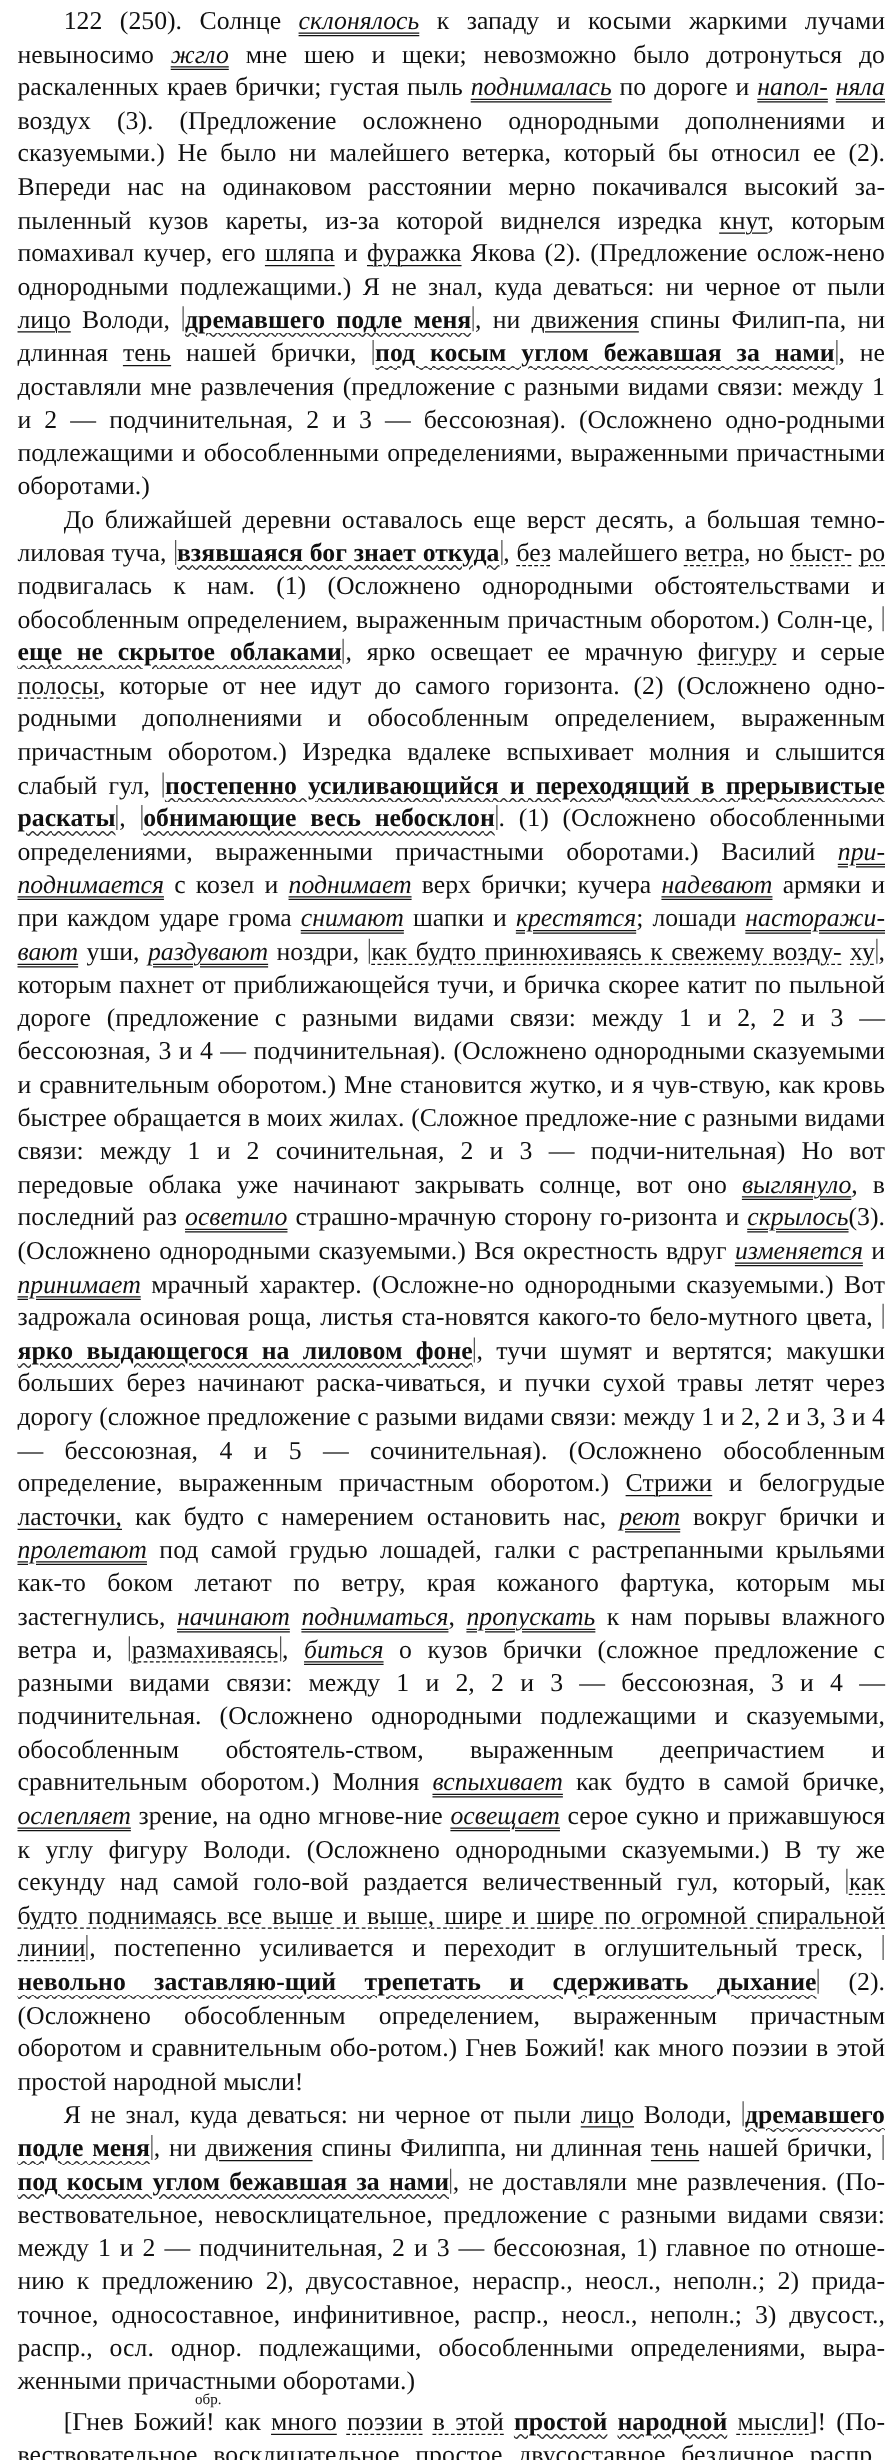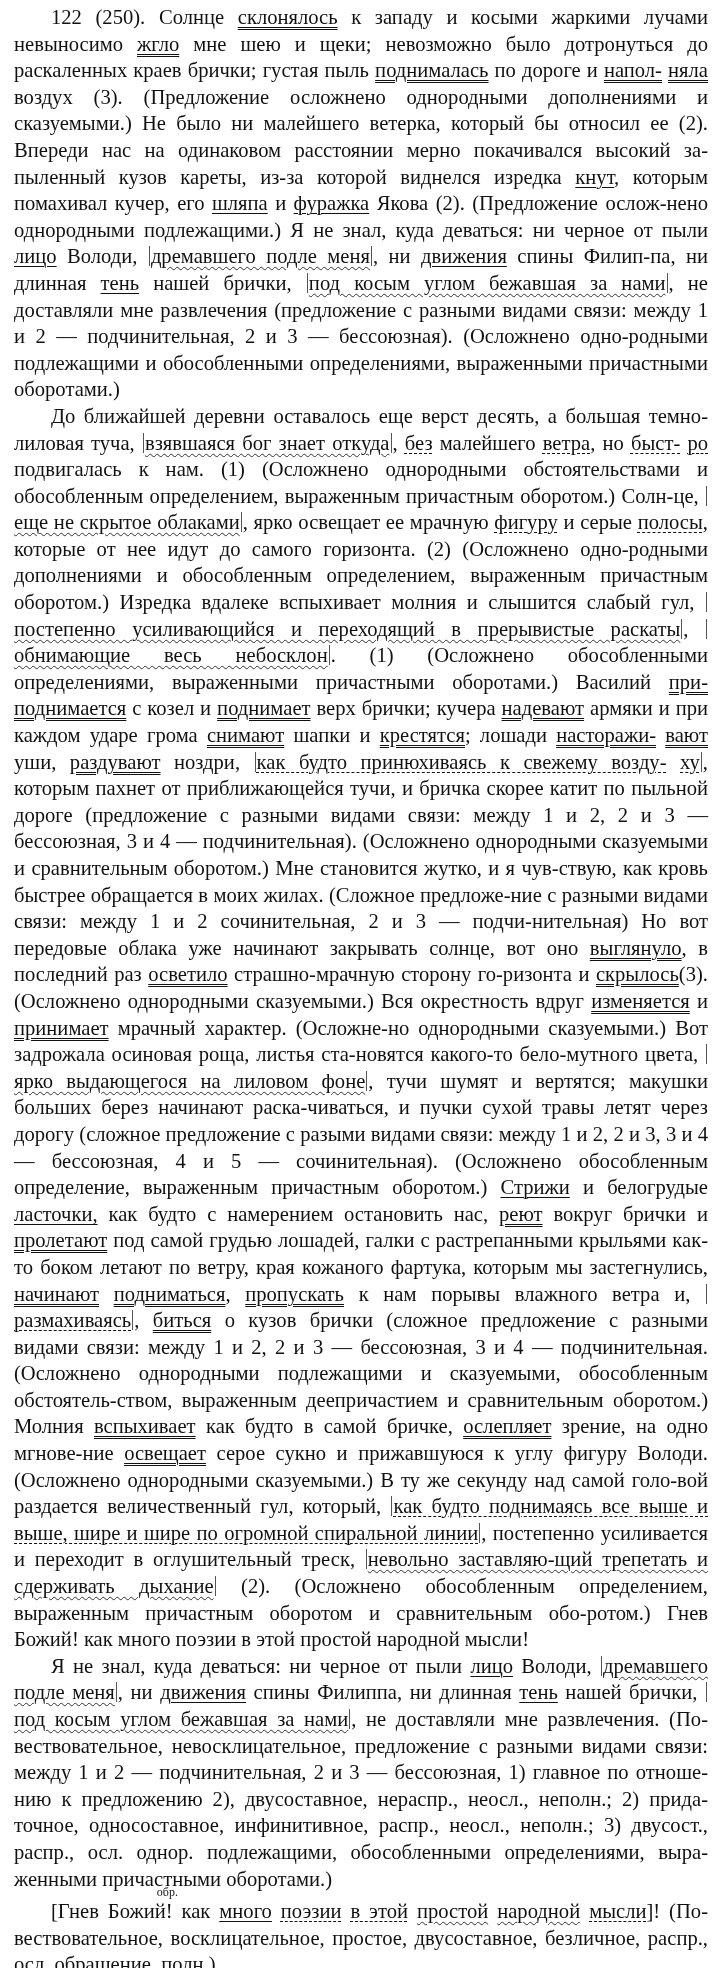--- a/index.html
+++ b/index.html
@@ -15,22 +15,22 @@
     padding: 4px 7px 0 14px;
     font-size: 20.6px;
     line-height: 26.6px;
     text-align: justify;
     hyphens: manual;
   }
   p { margin: 0; text-indent: 37px; }
   .num { font-weight: normal; }
   
   .subj { text-decoration: underline; text-decoration-thickness: 1px; text-underline-offset: 3px; }
-  .pred { text-decoration: underline double; text-decoration-thickness: 1px; text-underline-offset: 3px; }
-  .wavy { text-decoration: underline wavy; text-decoration-thickness: 1px; text-underline-offset: 3px; text-decoration-color: #333; }
+  .pred { text-decoration: underline double; text-decoration-thickness: 1px; text-underline-offset: 3px; font-style: italic; }
+  .wavy { text-decoration: underline wavy; text-decoration-thickness: 1px; text-underline-offset: 3px; text-decoration-color: #333; font-weight: bold; }
   .dashed { text-decoration: underline dashed; text-decoration-thickness: 1px; text-underline-offset: 3px; }
   .dotdash { text-decoration: underline dashed; text-decoration-thickness: 1px; text-underline-offset: 3px; }
   .bar { display: inline-block; width: 1px; height: 20px; background: #555; vertical-align: -3px; margin: 0 1px; }
   .sup-label { position: relative; }
   .sup-label .lbl {
     position: absolute; top: -14px; left: 12px; font-size: 12px; line-height: 12px;
   }
 </style>
 </head>
 <body>

